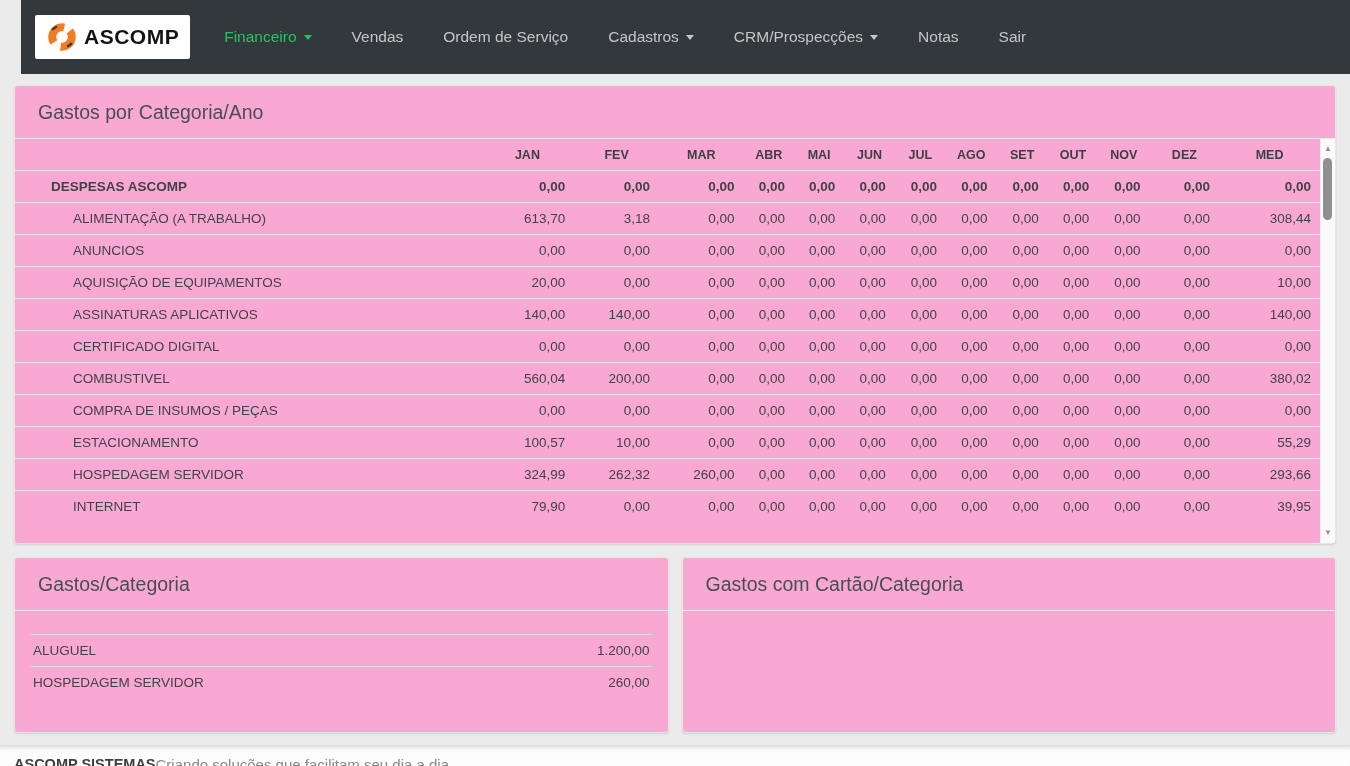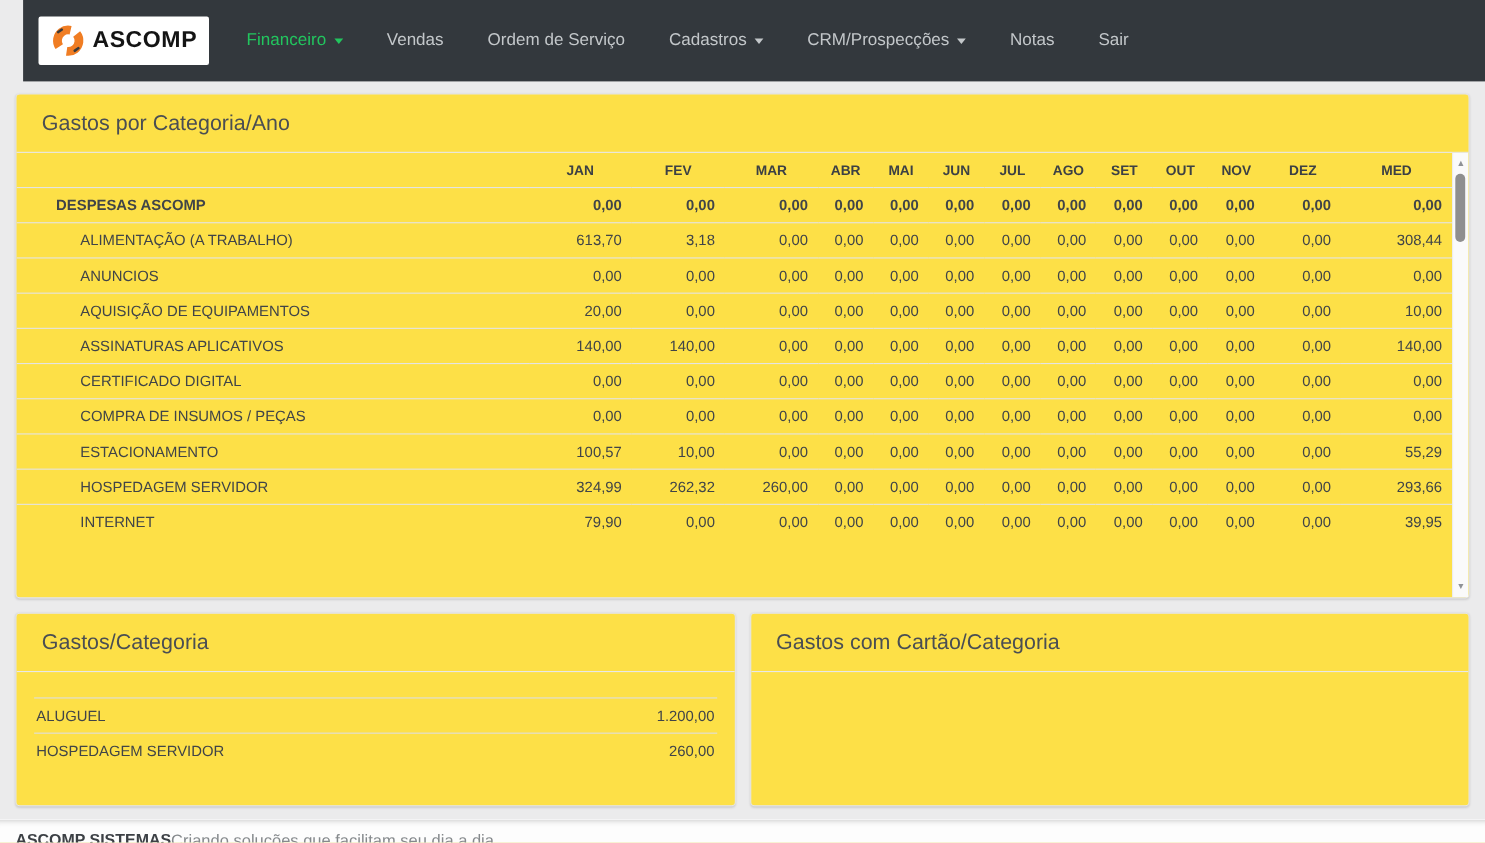--- a/index.html
+++ b/index.html
@@ -58,21 +58,21 @@
     display: inline-block;
     width: 0; height: 0;
     margin-left: 7px;
     border-left: 4px solid transparent;
     border-right: 4px solid transparent;
     border-top: 5px solid currentColor;
   }
 
   
   .panel {
-    background: #fde047;
+    background: #f9a8d4;
     border: 1px solid #e6e6e6;
     border-radius: 4px;
     box-shadow: 0 1px 2px rgba(0,0,0,0.12);
   }
   .panel-heading {
     font-size: 19.5px;
     color: #4a4e53;
     padding: 15px 23px 14px;
     border-bottom: 1px solid #e8e8e8;
   }
@@ -357,20 +357,36 @@
             <td>0,00</td>
             <td>0,00</td>
             <td>0,00</td>
             <td>0,00</td>
             <td>0,00</td>
             <td>0,00</td>
             <td>0,00</td>
             <td>0,00</td>
           </tr>
           <tr class="">
+            <td class="label">COMBUSTIVEL</td>
+            <td>560,04</td>
+            <td>200,00</td>
+            <td>0,00</td>
+            <td>0,00</td>
+            <td>0,00</td>
+            <td>0,00</td>
+            <td>0,00</td>
+            <td>0,00</td>
+            <td>0,00</td>
+            <td>0,00</td>
+            <td>0,00</td>
+            <td>0,00</td>
+            <td>380,02</td>
+          </tr>
+          <tr class="">
             <td class="label">COMPRA DE INSUMOS / PEÇAS</td>
             <td>0,00</td>
             <td>0,00</td>
             <td>0,00</td>
             <td>0,00</td>
             <td>0,00</td>
             <td>0,00</td>
             <td>0,00</td>
             <td>0,00</td>
             <td>0,00</td>

